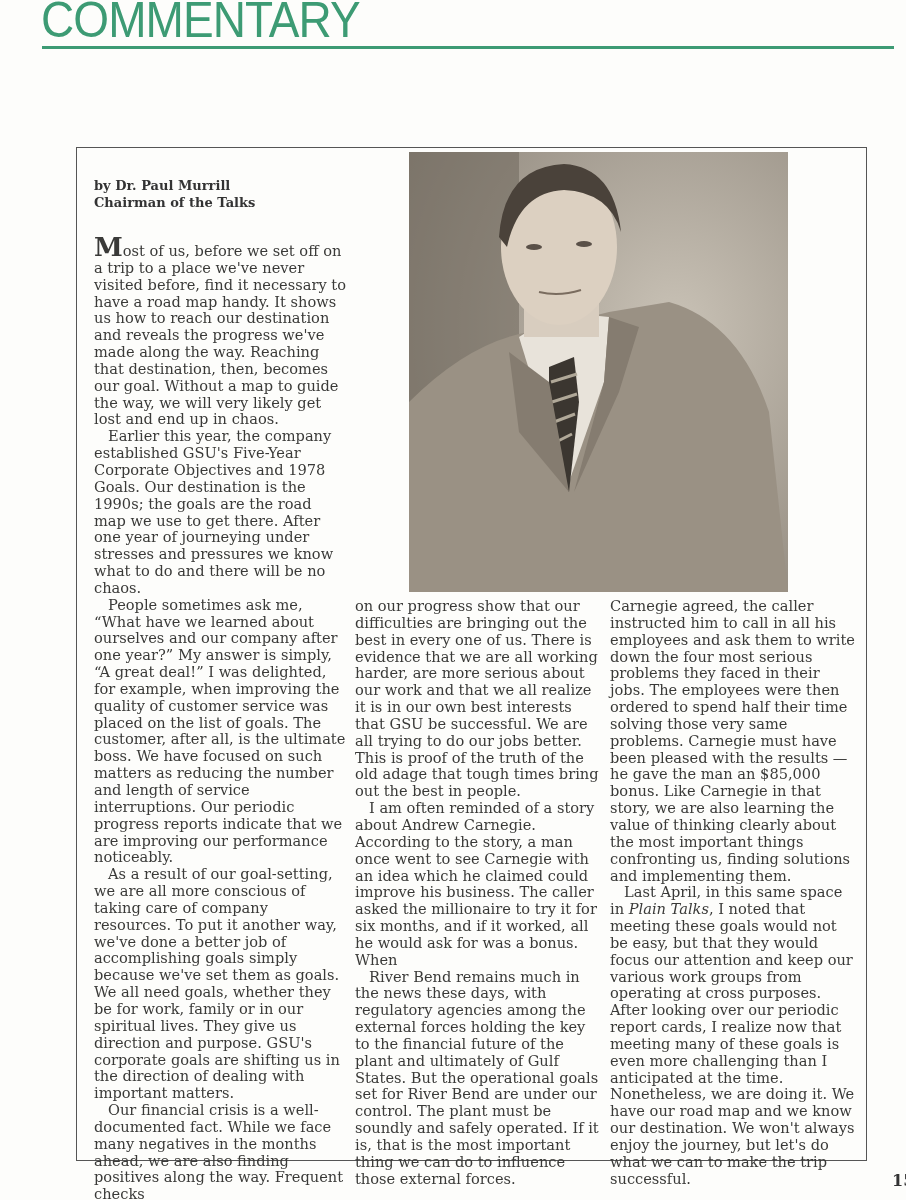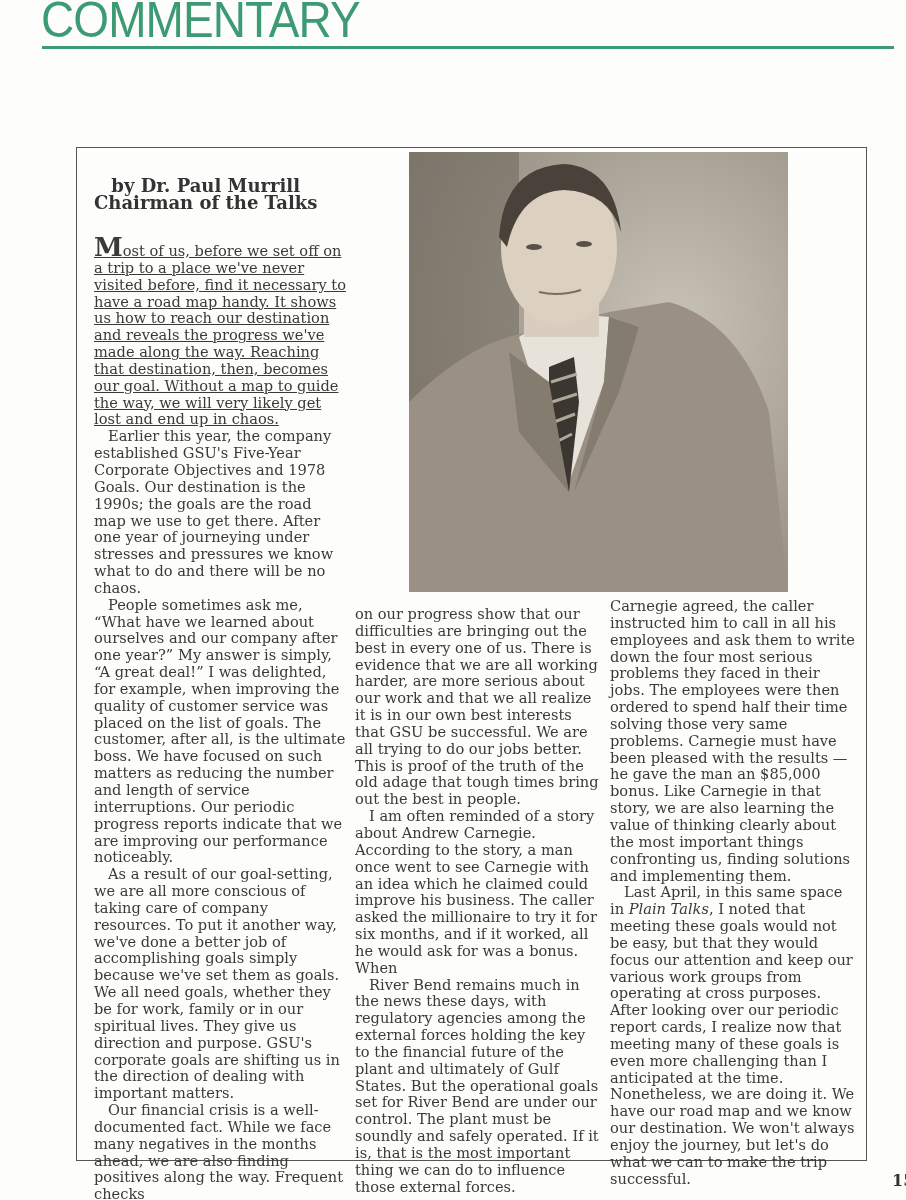--- a/index.html
+++ b/index.html
@@ -28,25 +28,25 @@
     .photo {
       position: absolute; left: 409px; top: 152px; width: 379px; height: 440px;
       background: #a9a195;
       overflow: hidden;
     }
     .photo svg { display: block; }
     .col {
       position: absolute; font-size: 14.6px; line-height: 16.85px; color: #3a3a38;
     }
     .col p { margin: 0; text-indent: 14px; }
-    .col p.first { text-indent: 0; text-decoration: underline; }
+    .col p.first { text-indent: 0; }
     .col p.cont { text-indent: 0; }
     .byline {
       position: absolute; left: 94px; top: 177px;
-      font-weight: bold; font-size: 18px; line-height: 17px; color: #333; text-align: center;
+      font-weight: bold; font-size: 13px; line-height: 17px; color: #333;
     }
     .dropcap { font-size: 26px; font-weight: bold; line-height: 14px; }
     .pagenum {
       position: absolute; left: 892px; top: 1171px;
       font-weight: bold; font-size: 16px; color: #333;
     }
     em { font-style: italic; }
   </style>
 </head>
 <body>
@@ -95,21 +95,21 @@
 </div>
 
 <div class="col" style="left:94px; top:240px; width:253px;">
   <p class="first"><span class="dropcap">M</span><span>ost of us, before we set off on a trip to a place we've never visited before, find it necessary to have a road map handy. It shows us how to reach our destination and reveals the progress we've made along the way. Reaching that destination, then, becomes our goal. Without a map to guide the way, we will very likely get lost and end up in chaos.</span></p>
   <p>Earlier this year, the company established GSU's Five-Year Corporate Objectives and 1978 Goals. Our destination is the 1990s; the goals are the road map we use to get there. After one year of journeying under stresses and pressures we know what to do and there will be no chaos.</p>
   <p>People sometimes ask me, “What have we learned about ourselves and our company after one year?” My answer is simply, “A great deal!” I was delighted, for example, when improving the quality of customer service was placed on the list of goals. The customer, after all, is the ultimate boss. We have focused on such matters as reducing the number and length of service interruptions. Our periodic progress reports indicate that we are improving our performance noticeably.</p>
   <p>As a result of our goal-setting, we are all more conscious of taking care of company resources. To put it another way, we've done a better job of accomplishing goals simply because we've set them as goals. We all need goals, whether they be for work, family or in our spiritual lives. They give us direction and purpose. GSU's corporate goals are shifting us in the direction of dealing with important matters.</p>
   <p>Our financial crisis is a well-documented fact. While we face many negatives in the months ahead, we are also finding positives along the way. Frequent checks</p>
 </div>
 
-<div class="col" style="left:355px; top:598px; width:244px;margin-top:8px;">
+<div class="col" style="left:355px; top:598px; width:244px;">
   <p class="cont">on our progress show that our difficulties are bringing out the best in every one of us. There is evidence that we are all working harder, are more serious about our work and that we all realize it is in our own best interests that GSU be successful. We are all trying to do our jobs better. This is proof of the truth of the old adage that tough times bring out the best in people.</p>
   <p>I am often reminded of a story about Andrew Carnegie. According to the story, a man once went to see Carnegie with an idea which he claimed could improve his business. The caller asked the millionaire to try it for six months, and if it worked, all he would ask for was a bonus. When</p>
   <p>River Bend remains much in the news these days, with regulatory agencies among the external forces holding the key to the financial future of the plant and ultimately of Gulf States. But the operational goals set for River Bend are under our control. The plant must be soundly and safely operated. If it is, that is the most important thing we can do to influence those external forces.</p>
 </div>
 
 <div class="col" style="left:610px; top:598px; width:248px;">
   <p class="cont">Carnegie agreed, the caller instructed him to call in all his employees and ask them to write down the four most serious problems they faced in their jobs. The employees were then ordered to spend half their time solving those very same problems. Carnegie must have been pleased with the results — he gave the man an $85,000 bonus. Like Carnegie in that story, we are also learning the value of thinking clearly about the most important things confronting us, finding solutions and implementing them.</p>
   <p><span>Last April, in this same space in </span><em>Plain Talks</em><span>, I noted that meeting these goals would not be easy, but that they would focus our attention and keep our various work groups from operating at cross purposes. After looking over our periodic report cards, I realize now that meeting many of these goals is even more challenging than I anticipated at the time. Nonetheless, we are doing it. We have our road map and we know our destination. We won't always enjoy the journey, but let's do what we can to make the trip successful.</span></p>
 </div>
 

